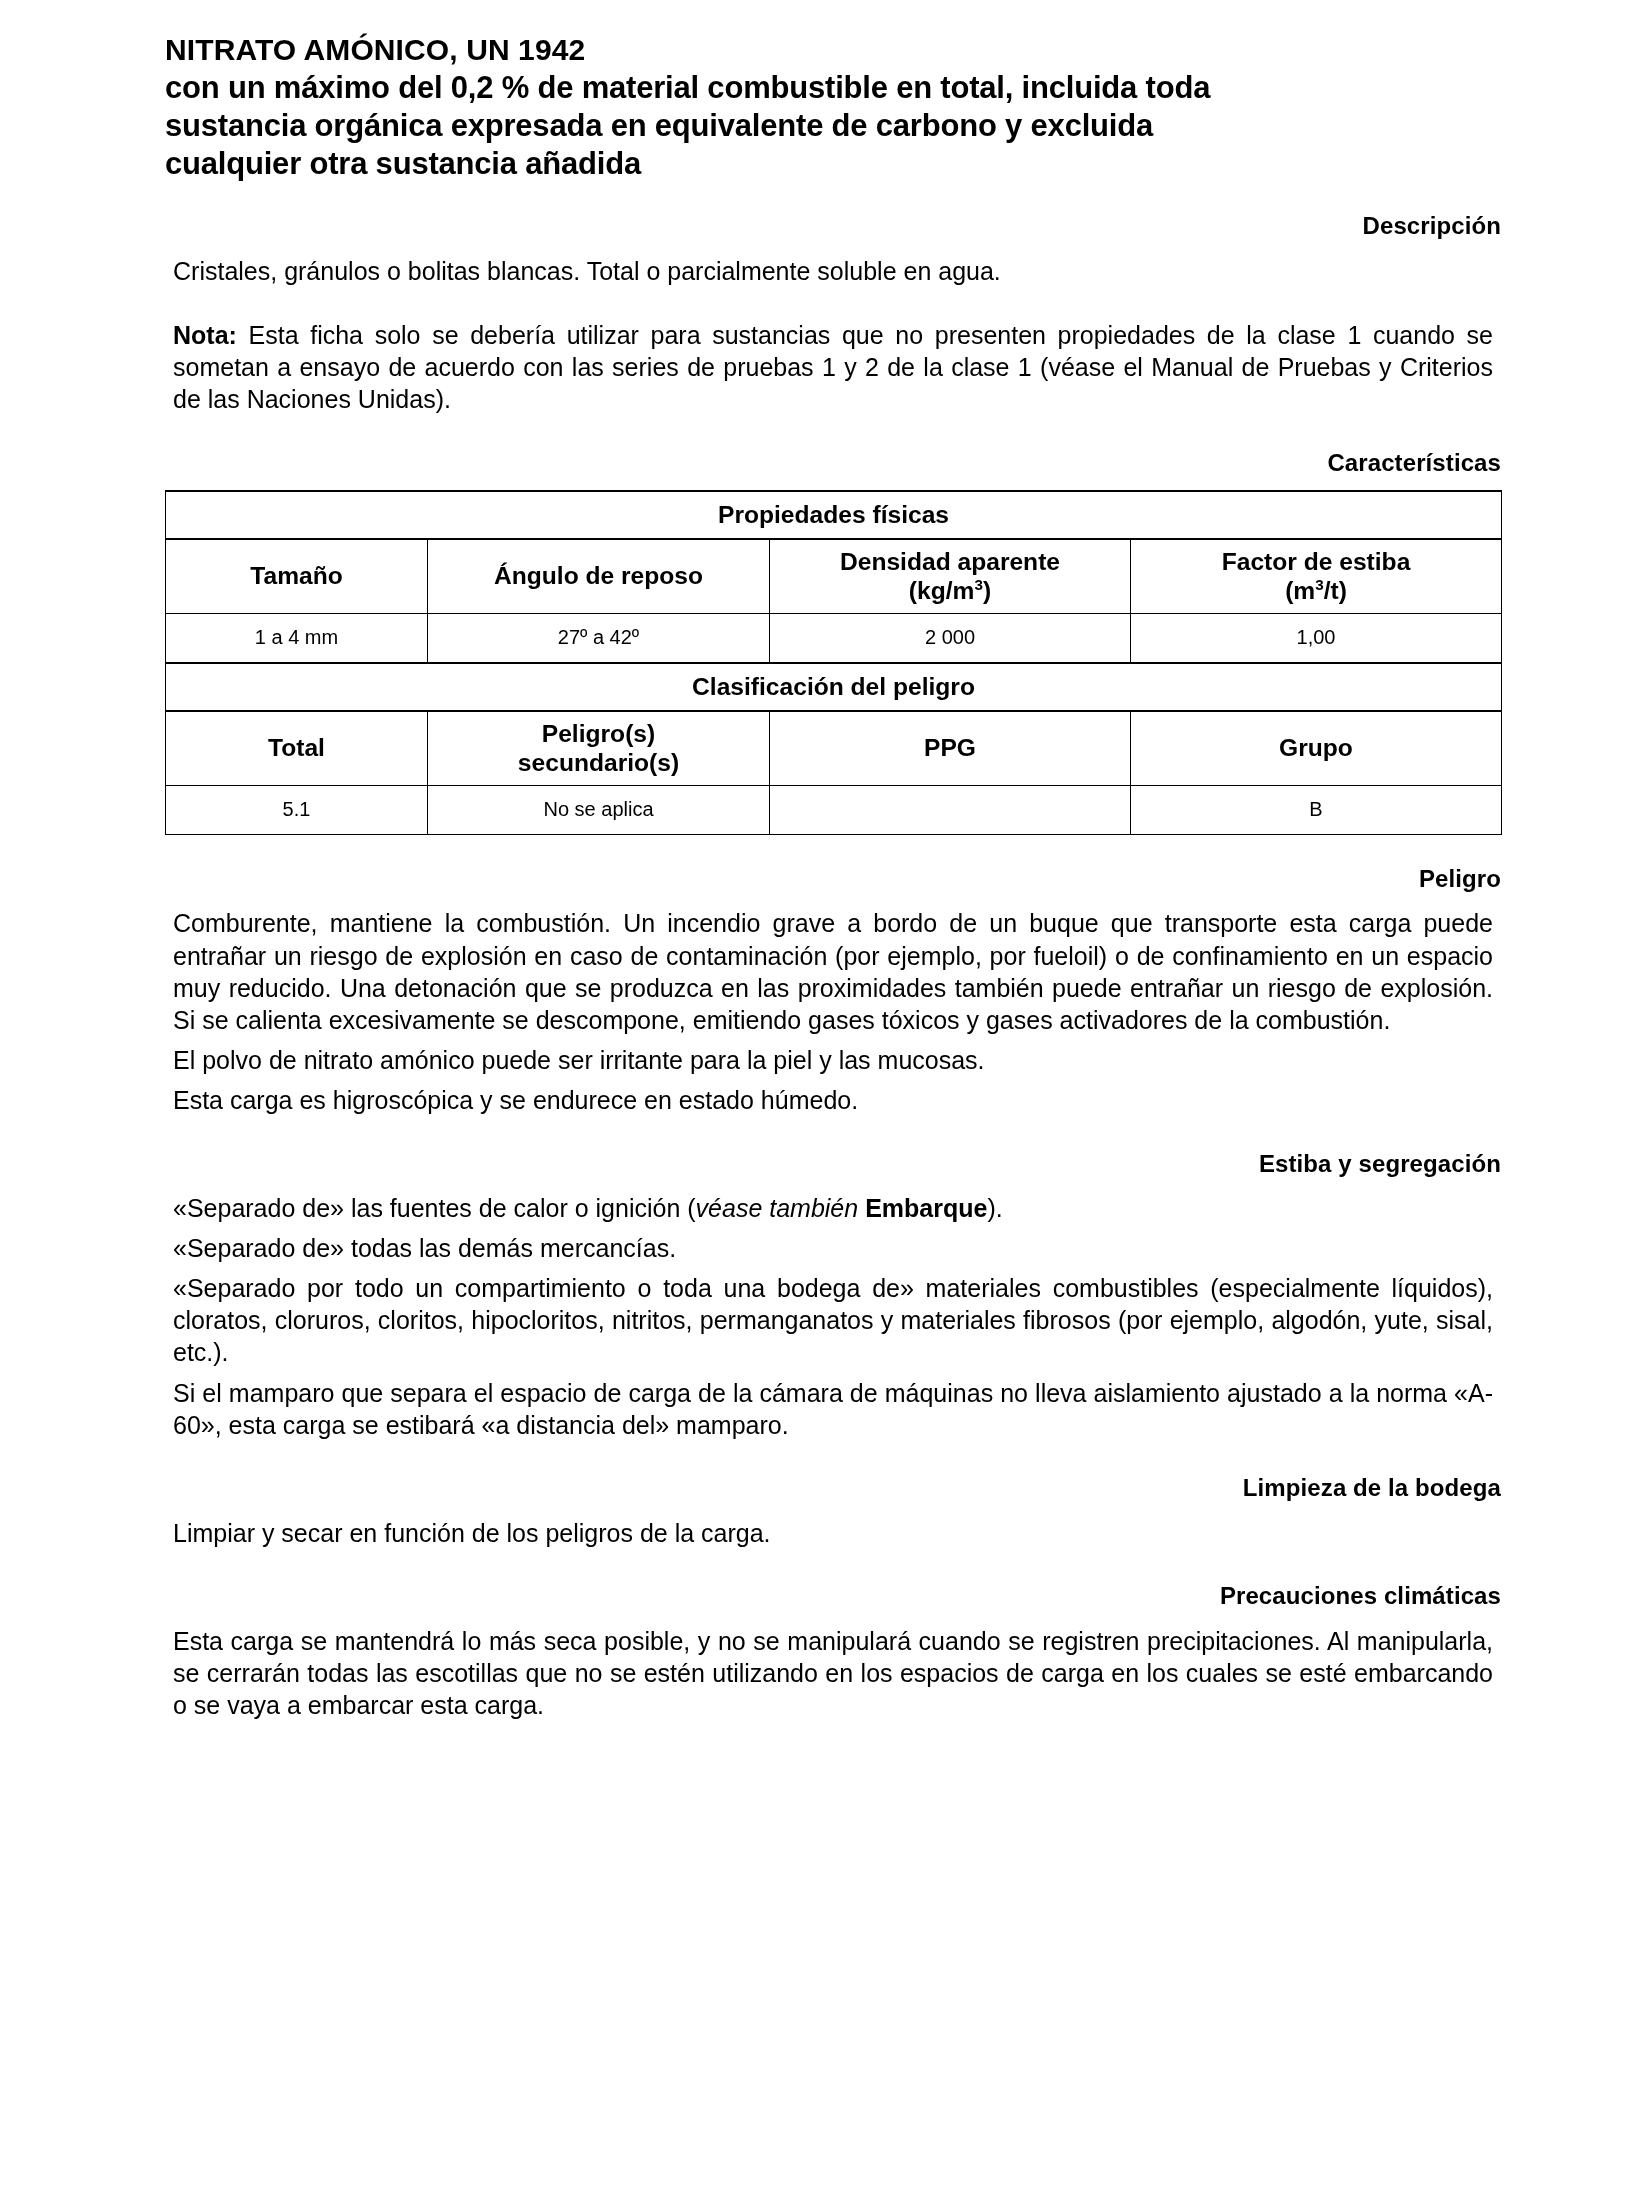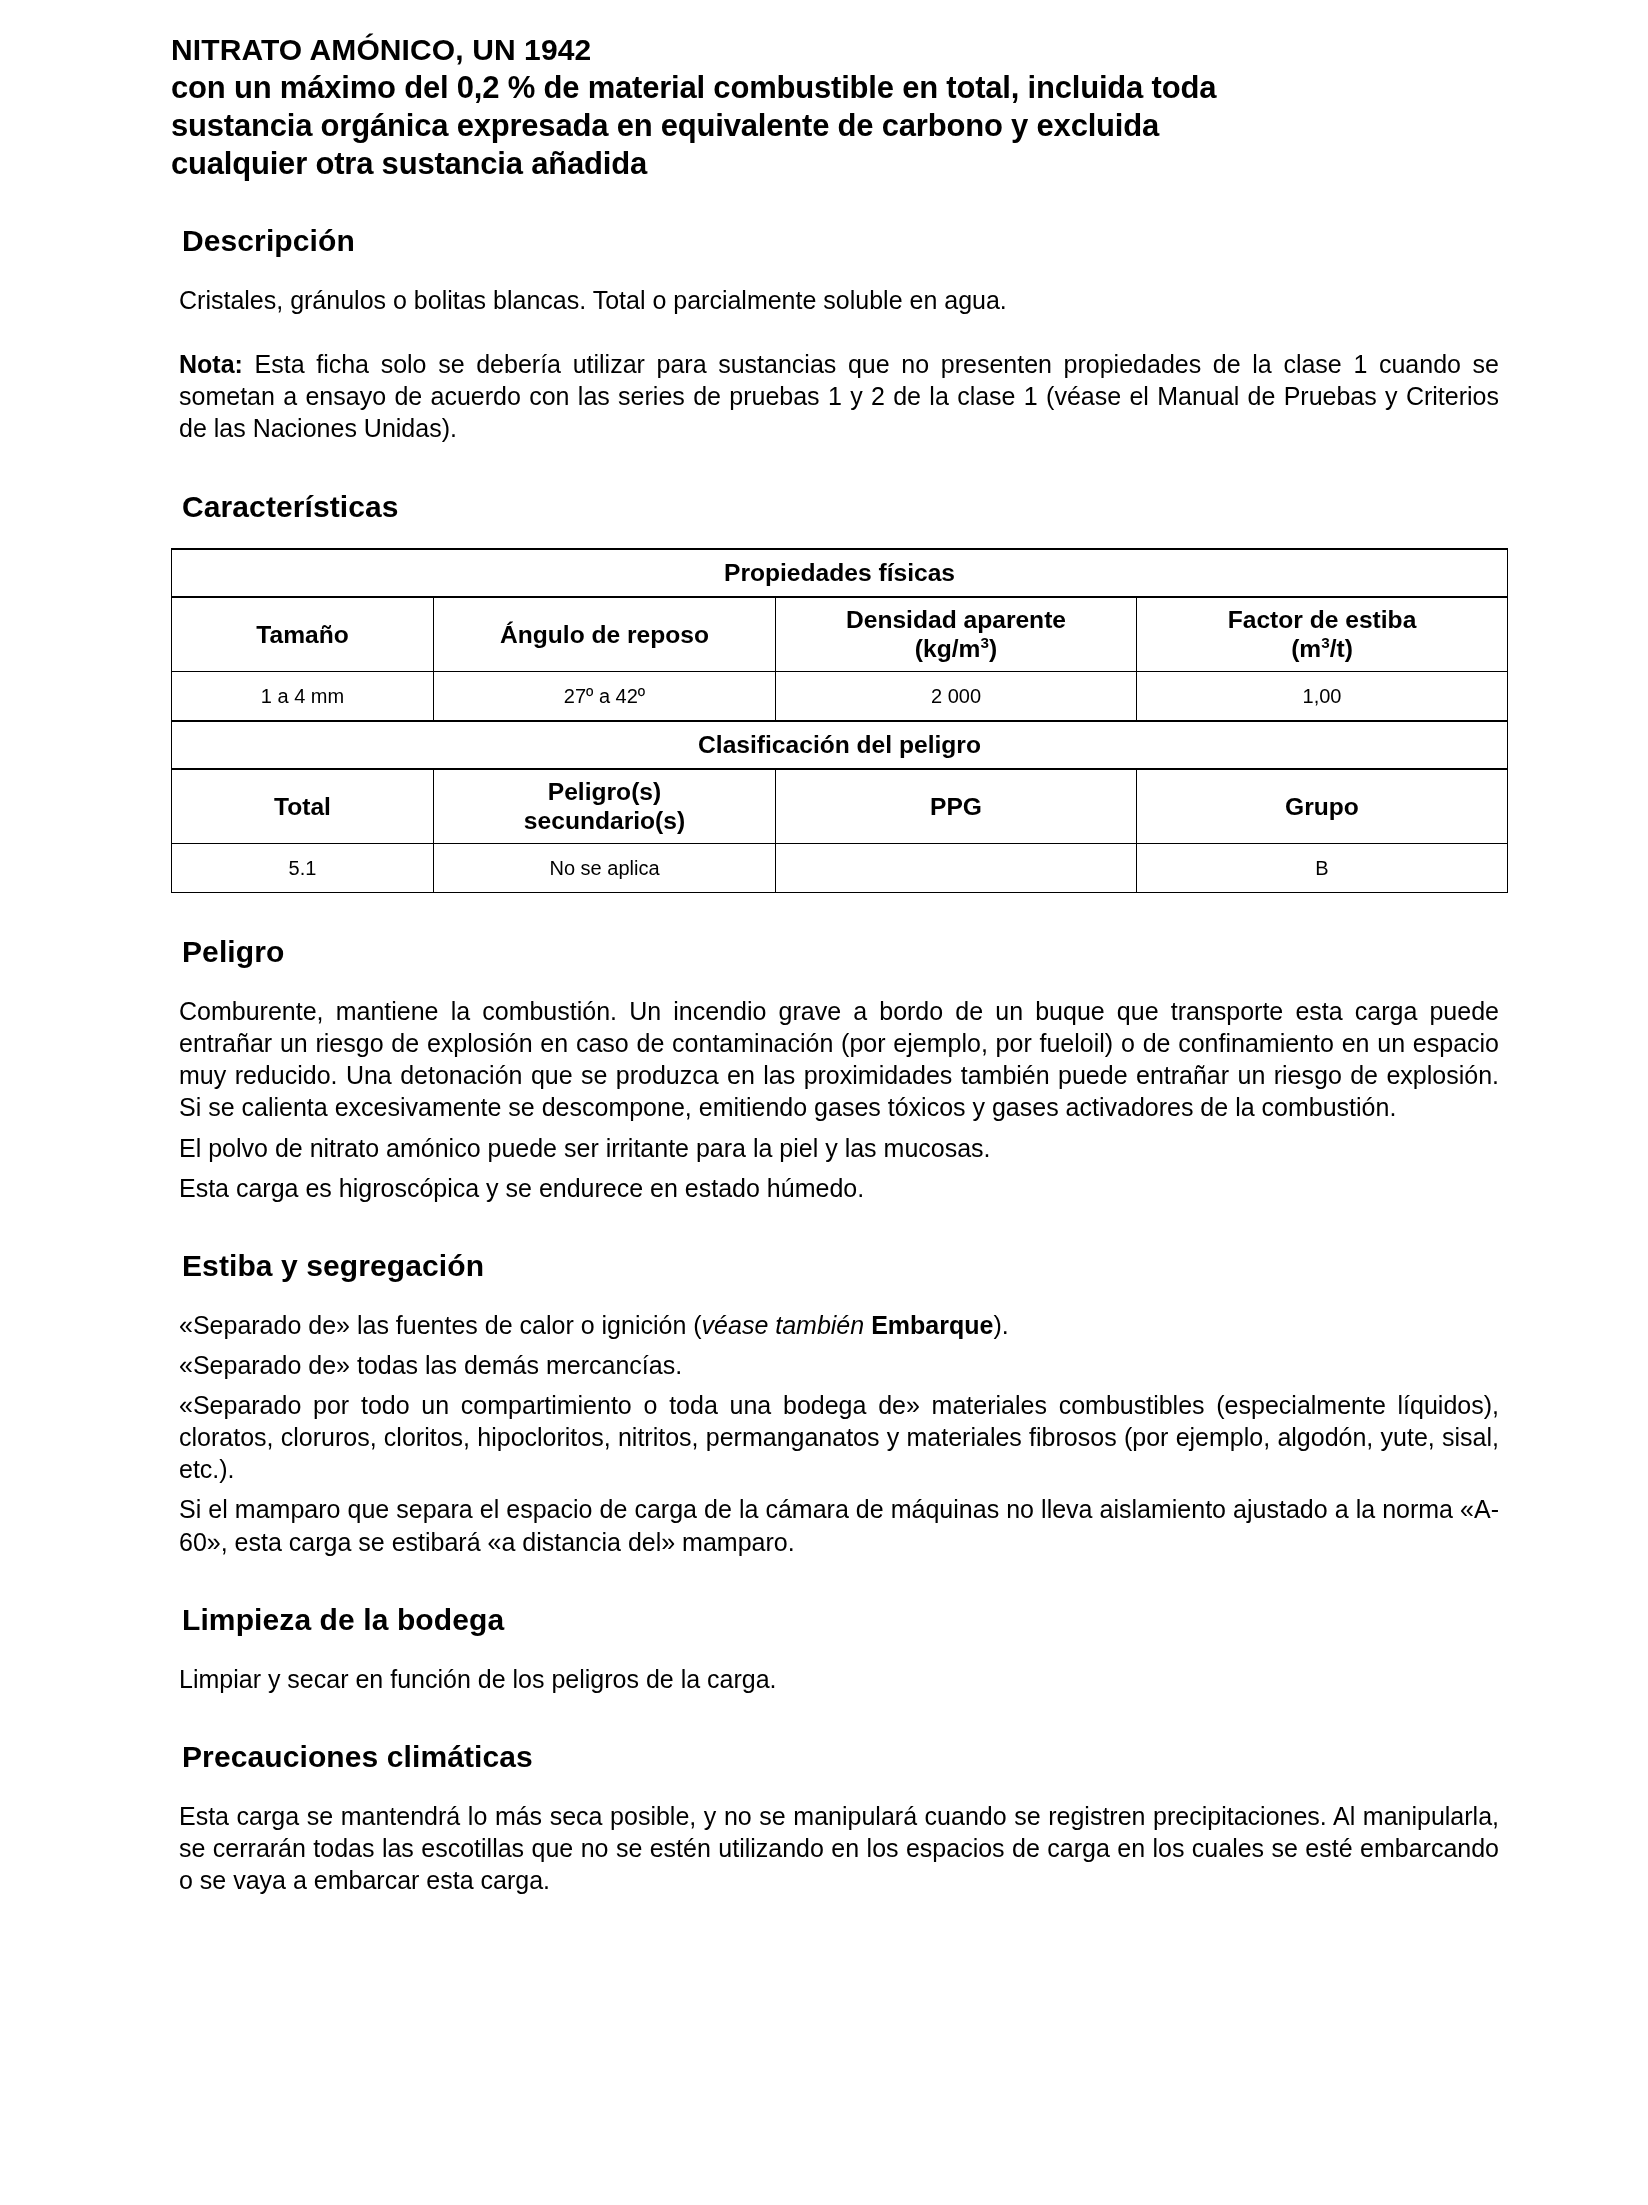--- a/index.html
+++ b/index.html
@@ -17,21 +17,21 @@
     position: relative;
     width: 1648px;
     height: 2205px;
     background: #ffffff;
     box-sizing: border-box;
     overflow: hidden;
   }
 
   .content {
     position: absolute;
-    left: 171px;
+    left: 165px;
     top: 32px;
     width: 1336px;
   }
 
   
   .doc-title {
     font-weight: bold;
     font-size: 31px;
     line-height: 1.23;
     letter-spacing: -0.2px;
@@ -44,25 +44,26 @@
     white-space: nowrap;
   }
   .doc-title .line-1 {
     font-size: 30px;
     letter-spacing: 0.1px;
   }
 
   
   h2.section-heading {
     font-weight: bold;
-    font-size: 30px;
+    font-size: 24px;
     line-height: 1.2;
-    margin: 11px;
+    margin: 0;
     padding: 0;
     letter-spacing: 0.1px;
+    text-align: right;
   }
 
   .sp-after-title   { height: 29px; }
   .sp-head-body     { height: 5.6px;  }
   .sp-para          { height: 16px; }
   .sp-before-head   { height: 25.4px; }
   .sp-before-table  { height: 12.7px; }
   .sp-after-table   { height: 30px; }
 
   

